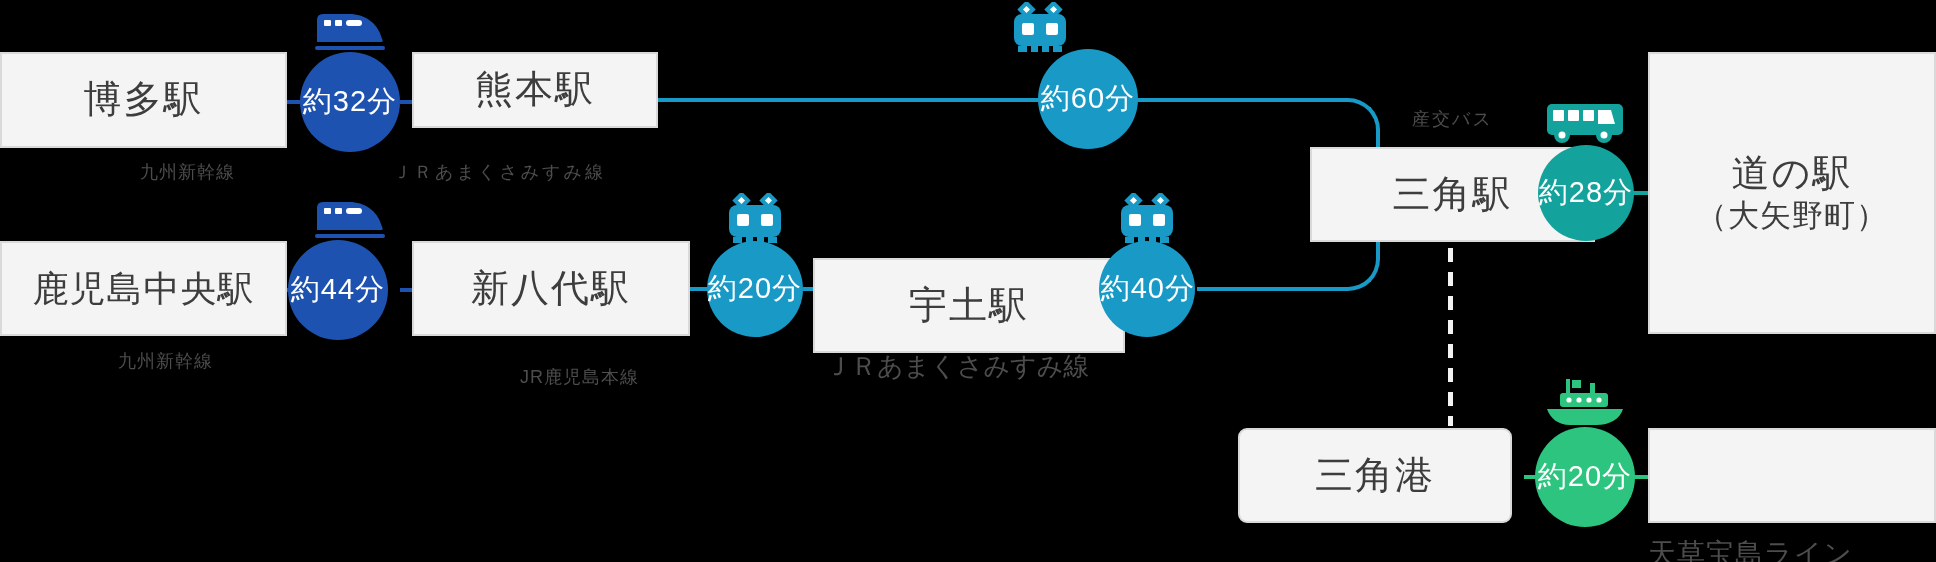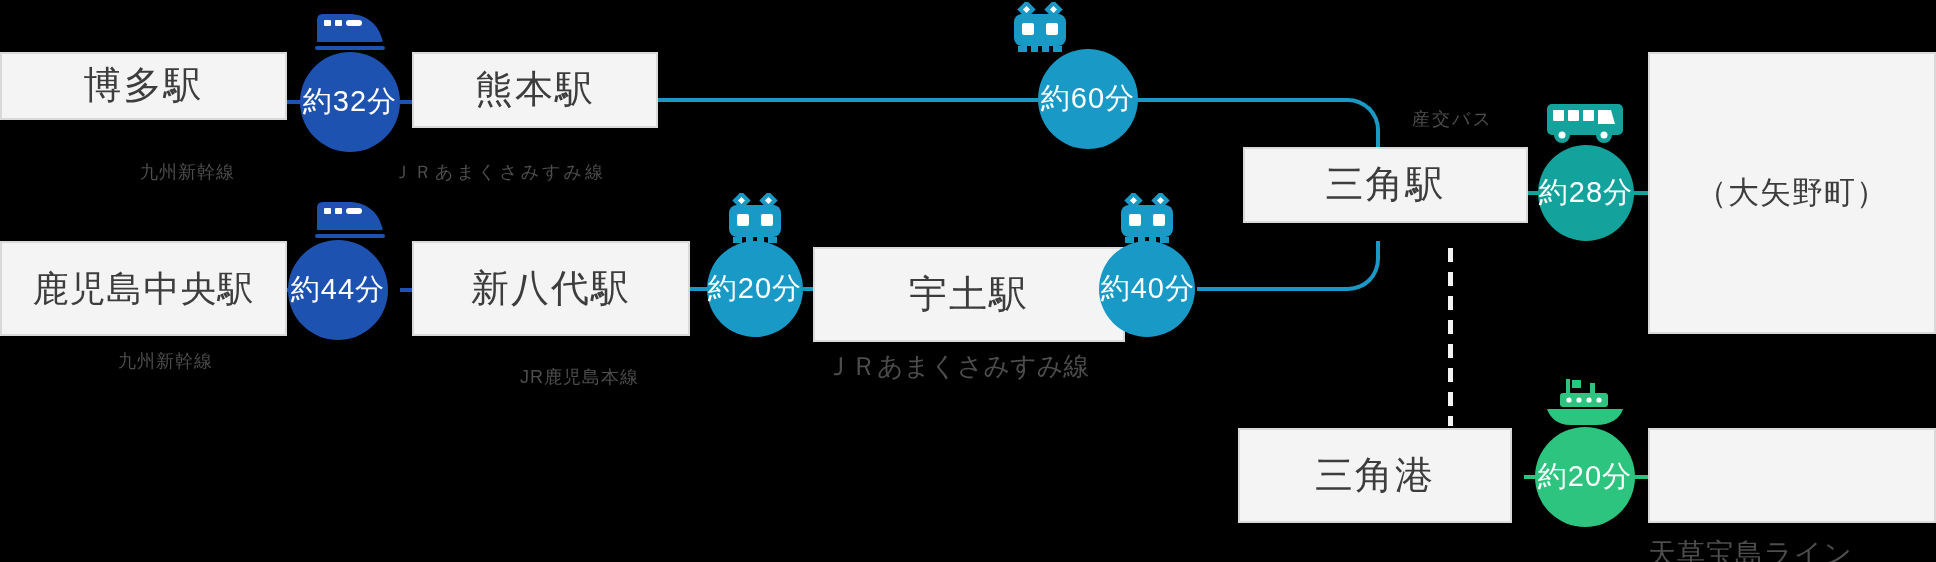--- a/index.html
+++ b/index.html
@@ -12,28 +12,28 @@
   .station{
     position:absolute;box-sizing:border-box;
     background:var(--station-box-fill,#f4f4f4);
     border:2px solid var(--station-box-border,#d9d9d9);
     display:flex;flex-direction:column;align-items:center;justify-content:center;
     color:var(--station-text,#3d3d3d);
     font-size:38px;letter-spacing:2px;line-height:1.25;
     z-index:2;text-align:center;
   }
   .station .sub{font-size:31px;letter-spacing:1px;text-align:center;}
-  #box-hakata{left:0;top:52px;width:287px;height:68px;justify-content:center;}
+  #box-hakata{left:0;top:52px;width:287px;height:96px;justify-content:center;}
   #box-kumamoto{left:412px;top:52px;width:246px;height:76px;}
   #box-kagoshima{left:0;top:241px;width:287px;height:95px;font-size:36px;letter-spacing:1px;}
   #box-shinyatsushiro{left:412px;top:241px;width:278px;height:95px;}
-  #box-uto{left:813px;top:247px;width:312px;height:95px;}
-  #box-misumi-station{left:1243px;top:147px;width:285px;height:76px;font-family:Liberation Serif, serif;}
+  #box-uto{left:813px;top:258px;width:312px;height:95px;}
+  #box-misumi-station{left:1310px;top:147px;width:285px;height:95px;font-family:Liberation Serif, serif;}
   #box-michinoeki{left:1648px;top:52px;width:288px;height:282px;}
-  #box-misumi-port{left:1238px;top:428px;width:274px;height:95px;}
+  #box-misumi-port{left:1238px;top:428px;width:274px;height:95px;border-radius:9px;}
   #box-maejima{left:1648px;top:428px;width:288px;height:95px;font-size:36px;}
   
   .dur{
     position:absolute;border-radius:50%;z-index:3;
     display:flex;align-items:center;justify-content:center;
     color:#fff;font-size:29px;letter-spacing:1px;
   }
   .dur.dark{background:var(--shinkansen-blue,#1e52b0);}
   .dur.light{background:var(--jr-line-blue,#1899c6);}
   .dur.teal{background:var(--bus-teal,#14a39c);}
@@ -127,20 +127,21 @@
   <div class="station" id="box-shinyatsushiro">
     <span>新八代駅</span>
   </div>
   <div class="station" id="box-uto">
     <span>宇土駅</span>
   </div>
   <div class="station" id="box-misumi-station">
     <span>三角駅</span>
   </div>
   <div class="station" id="box-michinoeki">
+    <span>道の駅</span>
     <span class="sub">（大矢野町）</span>
   </div>
   <div class="station" id="box-misumi-port">
     <span>三角港</span>
   </div>
   <div class="station" id="box-maejima">
   </div>
 
   <div class="dur dark" id="dur-32">
     <span>約32分</span>

